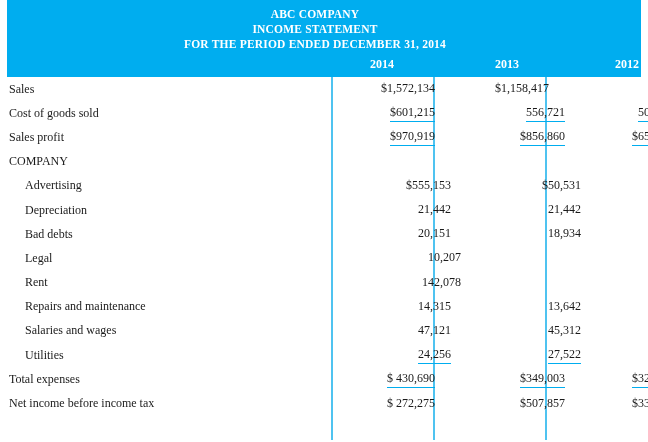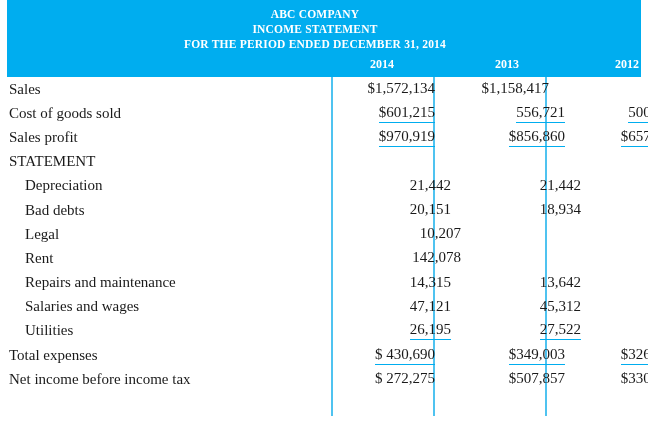--- a/index.html
+++ b/index.html
@@ -54,21 +54,21 @@
   .year-cell.c2 { width: 112px; }
   .year-cell.c3 { width: 96px; }
 
   
   .rows { position: relative; }
 
   .row {
     display: flex;
     align-items: center;
     height: 24.2px;
-    font-size: 15px;
+    font-size: 12px;
     color: #1a1a1a;
   }
   .row .label {
     width: 324px;
     flex: none;
     padding-left: 2px;
     white-space: nowrap;
   }
   .row .label.indent { padding-left: 18px; }
 
@@ -134,26 +134,32 @@
         <div class="cell c2 u1"><span class="val">556,721</span></div>
         <div class="cell c3 u1"><span class="val">500,702</span></div>
       </div>
       <div class="row">
         <div class="label">Sales profit</div>
         <div class="cell c1 u1"><span class="val">$970,919</span></div>
         <div class="cell c2 u1"><span class="val">$856,860</span></div>
         <div class="cell c3 u1"><span class="val">$657,715</span></div>
       </div>
       <div class="row">
-        <div class="label">STATEMENT</div>
+        <div class="label">COMPANY</div>
         <div class="cell c1"><span class="val"></span></div>
         <div class="cell c2"><span class="val"></span></div>
         <div class="cell c3"><span class="val"></span></div>
       </div>
       <div class="row">
+        <div class="label indent">Advertising</div>
+        <div class="cell c1 "><span class="val">$555,153</span></div>
+        <div class="cell c2 "><span class="val">$50,531</span></div>
+        <div class="cell c3 "></div>
+      </div>
+      <div class="row">
         <div class="label indent">Depreciation</div>
         <div class="cell c1 "><span class="val">21,442</span></div>
         <div class="cell c2 "><span class="val">21,442</span></div>
         <div class="cell c3 "></div>
       </div>
       <div class="row">
         <div class="label indent">Bad debts</div>
         <div class="cell c1 "><span class="val">20,151</span></div>
         <div class="cell c2 "><span class="val">18,934</span></div>
         <div class="cell c3 "></div>
@@ -175,21 +181,21 @@
         <div class="cell c3 "></div>
       </div>
       <div class="row">
         <div class="label indent">Salaries and wages</div>
         <div class="cell c1 "><span class="val">47,121</span></div>
         <div class="cell c2 "><span class="val">45,312</span></div>
         <div class="cell c3 "></div>
       </div>
       <div class="row">
         <div class="label indent">Utilities</div>
-        <div class="cell c1 u1"><span class="val">26,195</span></div>
+        <div class="cell c1 u1"><span class="val">24,256</span></div>
         <div class="cell c2 u1"><span class="val">27,522</span></div>
         <div class="cell c3 u1"></div>
       </div>
       <div class="row">
         <div class="label">Total expenses</div>
         <div class="cell c1 u1"><span class="val">$ 430,690</span></div>
         <div class="cell c2 u1"><span class="val">$349,003</span></div>
         <div class="cell c3 u1"><span class="val">$326,774</span></div>
       </div>
       <div class="row">

